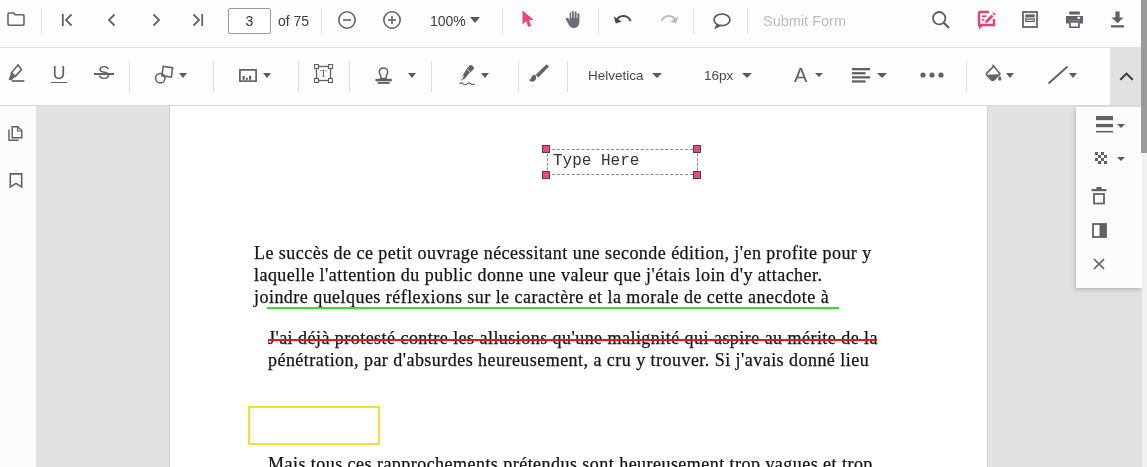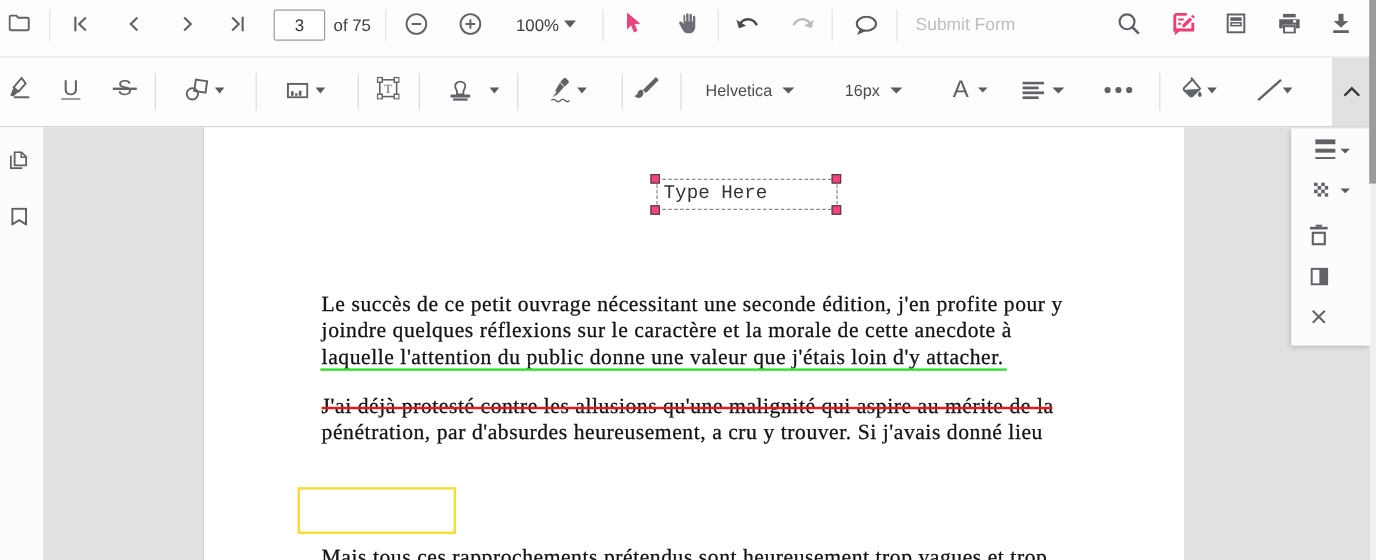--- a/index.html
+++ b/index.html
@@ -234,24 +234,24 @@
 
   <svg class="abs" style="left:9px;top:67px" width="14" height="15" viewBox="0 0 14 15">
     <path d="M1.3 0.9 H12.7 V14 L7 10.4 L1.3 14 Z" fill="none" stroke="#5f6368" stroke-width="1.6"></path>
   </svg>
 </div>
 
 <div class="abs" style="left:36px;top:106px;width:1106px;height:361px;background:#e1e1e1;"></div>
 
 <div class="abs" id="page" style="left:169px;top:106px;width:819px;height:361px;background:#ffffff;border-left:1px solid #d2d2d2;border-right:1px solid #d2d2d2;font-family:'Liberation Serif',serif;">
 
-  <div class="abs" id="p1" style="z-index:2;-webkit-text-stroke:0.25px #141414;left:98px;top:135.8px;font-size:18px;letter-spacing:0.46px;color:#141414;line-height:22px;white-space:nowrap;">
+  <div class="abs" id="p1" style="z-index:2;-webkit-text-stroke:0.25px #141414;left:84px;top:135.8px;font-size:18px;letter-spacing:0.46px;color:#141414;line-height:22px;white-space:nowrap;">
     <div>Le succès de ce petit ouvrage nécessitant une seconde édition, j'en profite pour y</div>
+    <div>laquelle l'attention du public donne une valeur que j'étais loin d'y attacher.</div>
     <div>joindre quelques réflexions sur le caractère et la morale de cette anecdote à</div>
-    <div>laquelle l'attention du public donne une valeur que j'étais loin d'y attacher.</div>
   </div>
   <div class="abs" id="p2" style="z-index:2;-webkit-text-stroke:0.25px #141414;left:98px;top:221.4px;font-size:18px;letter-spacing:0.46px;color:#141414;line-height:22px;white-space:nowrap;">
     <div>J'ai déjà protesté contre les allusions qu'une malignité qui aspire au mérite de la</div>
     <div>pénétration, par d'absurdes heureusement, a cru y trouver. Si j'avais donné lieu</div>
   </div>
   <div class="abs" id="p3" style="z-index:2;-webkit-text-stroke:0.25px #141414;left:98px;top:347.4px;font-size:18px;letter-spacing:0.46px;color:#141414;line-height:22px;white-space:nowrap;">
     <div>Mais tous ces rapprochements prétendus sont heureusement trop vagues et trop</div>
   </div>
 
 

